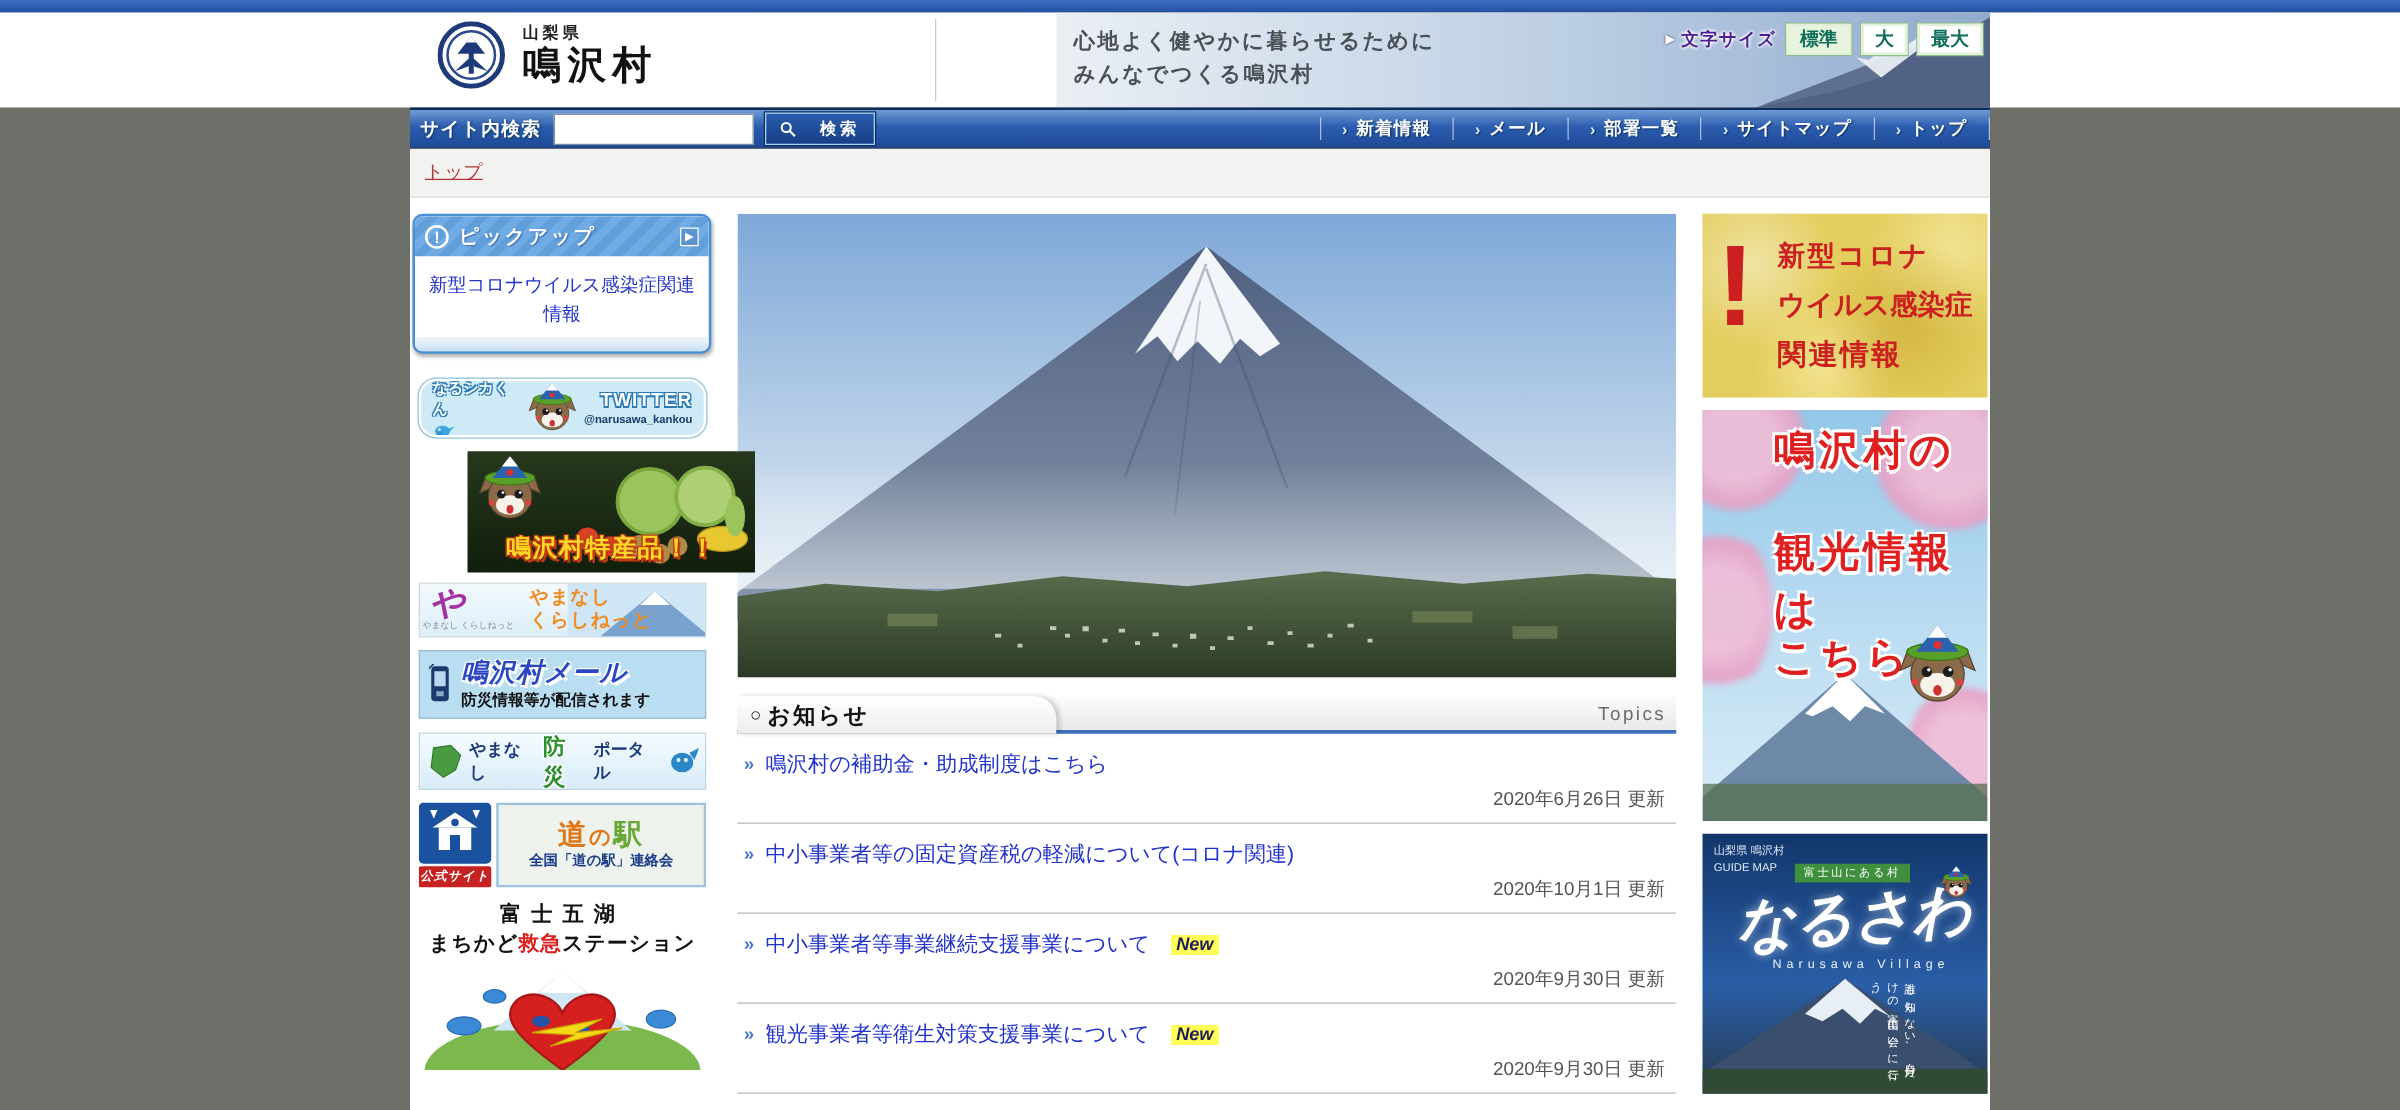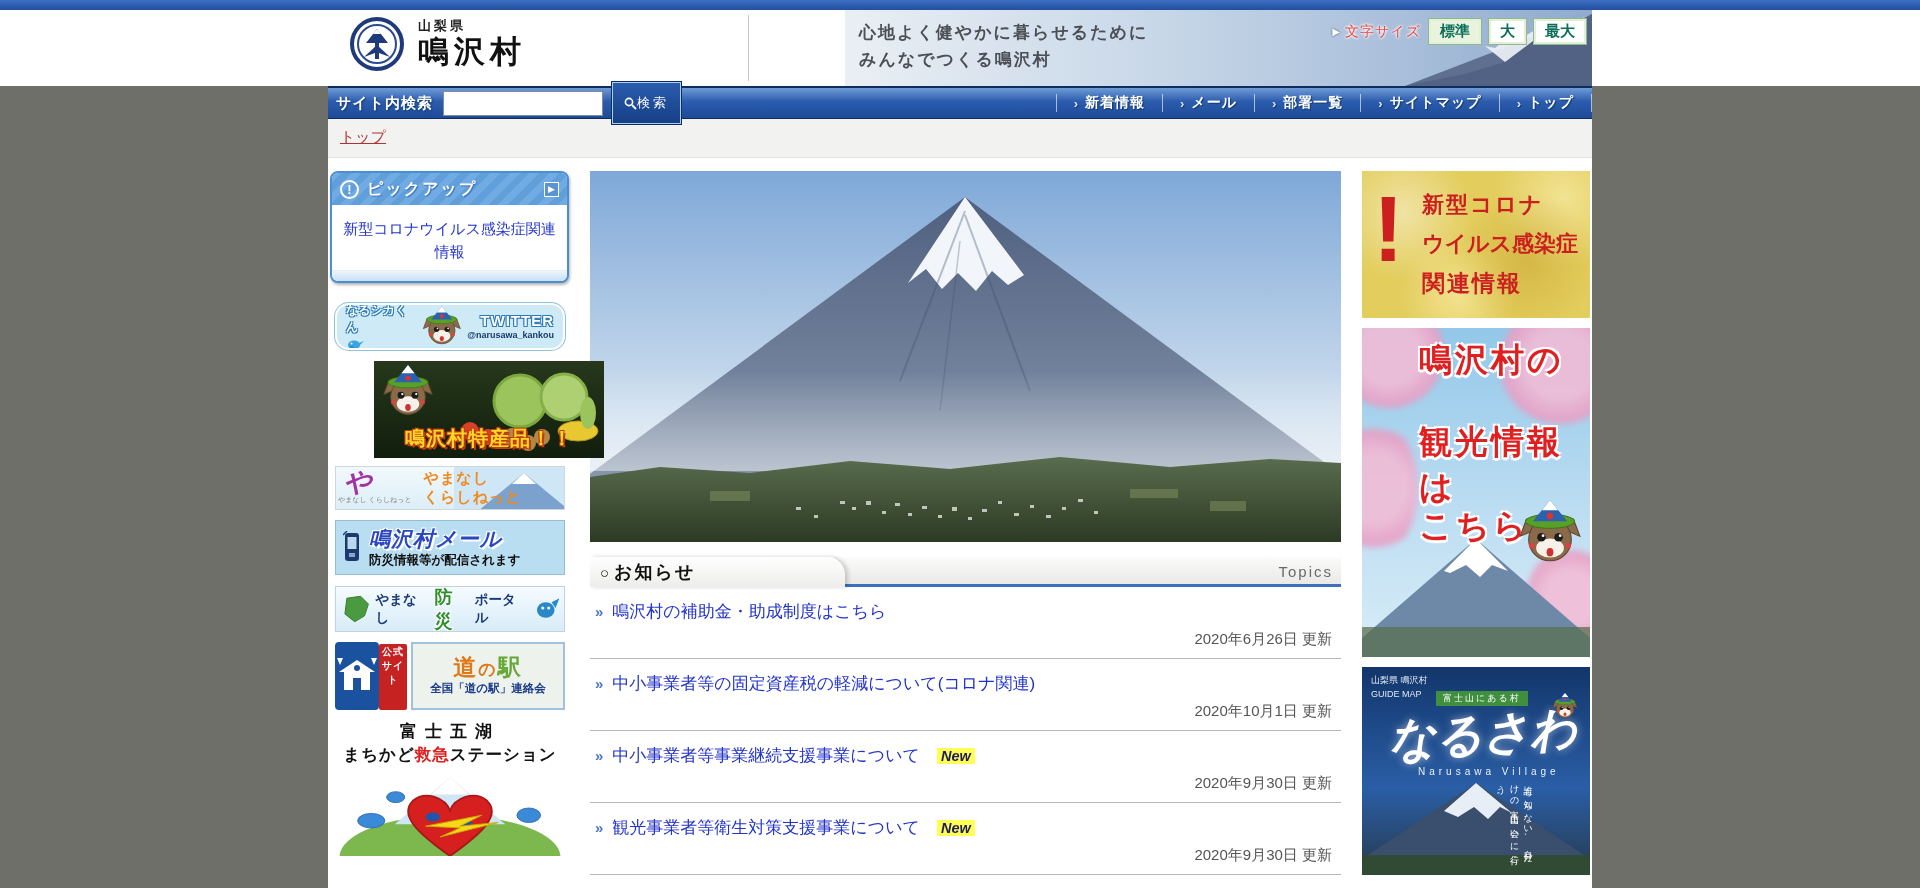--- a/index.html
+++ b/index.html
@@ -17,34 +17,34 @@
   .header-inner { height:76px; position:relative; }
   .logo-area { position:absolute; left:22px; top:7px; display:flex; align-items:flex-start; gap:14px; cursor:pointer; }
   .logo-text .pref { font-size:13px; color:#222; letter-spacing:3px; font-weight:bold; }
   .logo-text .vill { font-size:31px; color:#111; letter-spacing:5px; font-weight:bold; line-height:1.08; }
   .logo-divider { position:absolute; left:420px; top:5px; width:1px; height:66px; background:#c9c9c9; }
   .header-visual { position:absolute; right:0; top:0; width:747px; height:76px; overflow:hidden; }
   .header-visual svg { position:absolute; left:0; top:0; }
   .catchphrase { position:absolute; left:14px; top:9px; color:#4b5057; font-weight:bold; font-size:17px; line-height:1.6; letter-spacing:2px; }
   .fs-controls { position:absolute; right:6px; top:9px; display:flex; align-items:center; gap:5px; }
   .fs-marker { color:#fff; font-size:10px; text-shadow:0 0 2px #234; }
-  .fs-label { color:#ef4444; font-weight:normal; font-size:14px; letter-spacing:1px;
+  .fs-label { color:#4c1d95; font-weight:bold; font-size:14px; letter-spacing:1px;
               text-shadow:0 0 3px #fff,0 0 3px #fff,0 0 3px #fff; }
   .fs-btn { background:#fff; color:#0d6e5a; font-weight:bold; font-size:15px; padding:1px 9px;
             border:2px solid #e2f0da; box-shadow:0 0 0 1px #8fb98c; cursor:pointer; margin-left:3px; }
   .fs-btn.active { background:#e8f4de; }
 
   
   .navbar { height:33px; display:flex; align-items:center;
             background:linear-gradient(#6f9bd6,#2c5cae 45%,#1d4b98);
             border-top:2px solid #0d2d5c; border-bottom:1px solid #0d2d5c; }
   .search-label { margin-left:8px; color:#fff; font-weight:bold; font-size:15px; letter-spacing:1px; text-shadow:1px 1px 2px #123a6a; }
   .search-input { margin-left:10px; width:160px; height:25px; border:1px solid #7e8ea0; padding:0 4px; font-size:13px; }
-  .search-btn { margin-left:9px; height:42px; display:flex; align-items:center; gap:0; padding:0 11px;
-                background:linear-gradient(#2a5cae,#163f86); color:#fff; font-weight:normal; font-size:13px;
+  .search-btn { margin-left:9px; height:26px; display:flex; align-items:center; gap:19px; padding:0 11px;
+                background:linear-gradient(#2a5cae,#163f86); color:#fff; font-weight:bold; font-size:13px;
                 border:1px solid #aacdf2; box-shadow:0 0 0 1px #0d2d5c; cursor:pointer; letter-spacing:3px; }
   .nav-menu { margin-left:auto; display:flex; align-items:center; height:100%; }
   .nav-item { display:flex; align-items:center; gap:6px; padding:0 17px; height:62%;
               border-left:1px solid rgba(255,255,255,.6); color:#fff; font-weight:bold; font-size:14px;
               letter-spacing:1px; cursor:pointer; text-shadow:1px 1px 1px #123a6a; }
   .nav-item:last-child { border-right:1px solid rgba(255,255,255,.6); }
   .nav-arrow { font-size:13px; color:#dce8f8; }
 
   
   .breadcrumb-row { background:#f2f2f0; padding:9px 0 10px 12px; border-bottom:1px solid #e2e2e0; }
@@ -112,21 +112,21 @@
   .mail-sub { color:#101010; font-weight:bold; font-size:12.5px; margin-top:2px; }
 
   .bn-bousai { margin-top:11px; height:46px; background:linear-gradient(#f5fbff,#d8ecf8);
                border:1px solid #bfd4e0; display:flex; align-items:center; gap:5px; padding:0 5px; }
   .bou-p1,.bou-p3 { color:#1a3a7a; font-weight:bold; font-size:13.5px; }
   .bou-p2 { color:#2f8f2f; font-weight:bold; font-size:18px;
             text-shadow:-1px -1px 0 #fff,1px -1px 0 #fff,-1px 1px 0 #fff,1px 1px 0 #fff; }
   .bou-mascot { margin-left:auto; }
 
   .bn-michi { margin-top:10px; height:68px; display:flex; gap:4px; background:#fff; }
-  .michi-icon { width:72px; flex:none; display:flex; flex-direction:row; }
+  .michi-icon { width:58px; flex:none; display:flex; flex-direction:column;font-style:italic; }
   .michi-pict { flex:1; background:#1a52a0; border-radius:4px; display:flex; align-items:center; justify-content:center; }
   .michi-badge { margin-top:2px; background:#c62222; color:#fff; font-weight:bold; font-size:10px;
                  text-align:center; padding:1px 0 2px; border-radius:2px; letter-spacing:1px; }
   .michi-main { flex:1; background:#edf3ec; border:2px solid #9fc3de; display:flex; flex-direction:column;
                 justify-content:center; text-align:center; gap:2px; }
   .michi-title { font-weight:bold; font-size:23px; letter-spacing:2px; line-height:1; }
   .michi-t1,.michi-t2 { color:#e07818; }
   .michi-t2 { font-size:17px; }
   .michi-t3 { color:#68a838; }
   .michi-sub { color:#1a3a8a; font-weight:bold; font-size:11.5px; letter-spacing:0; }

